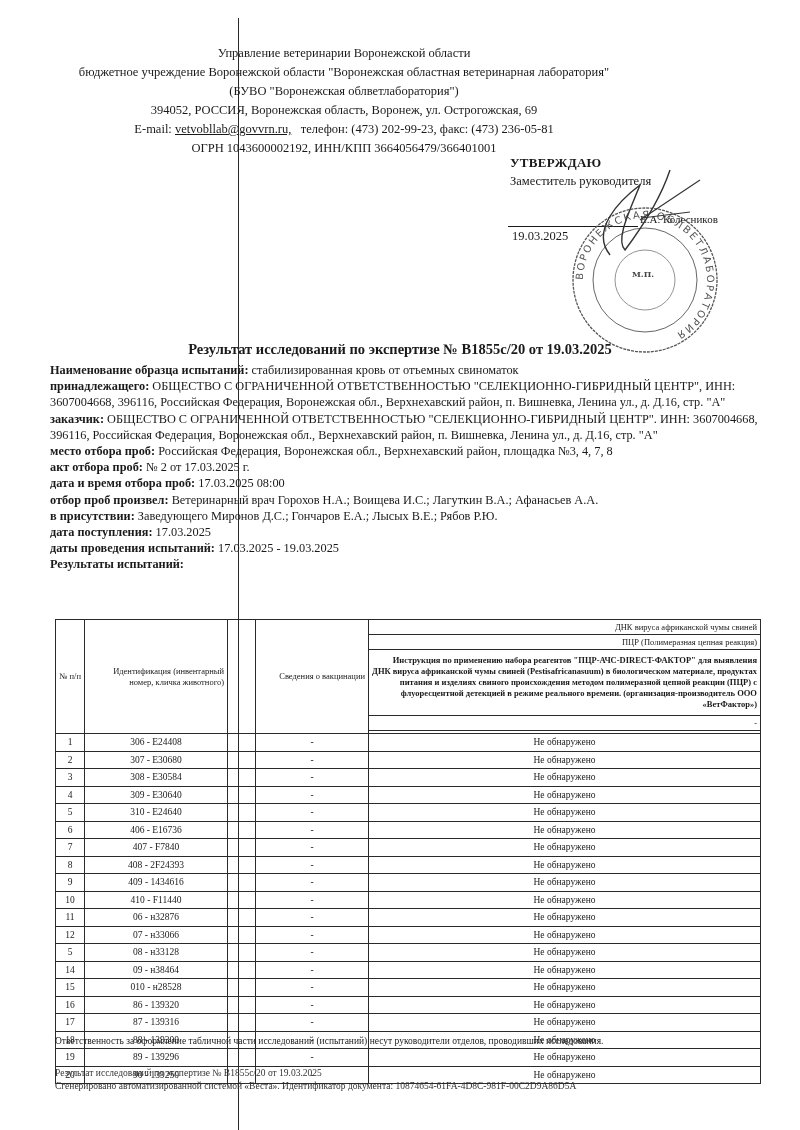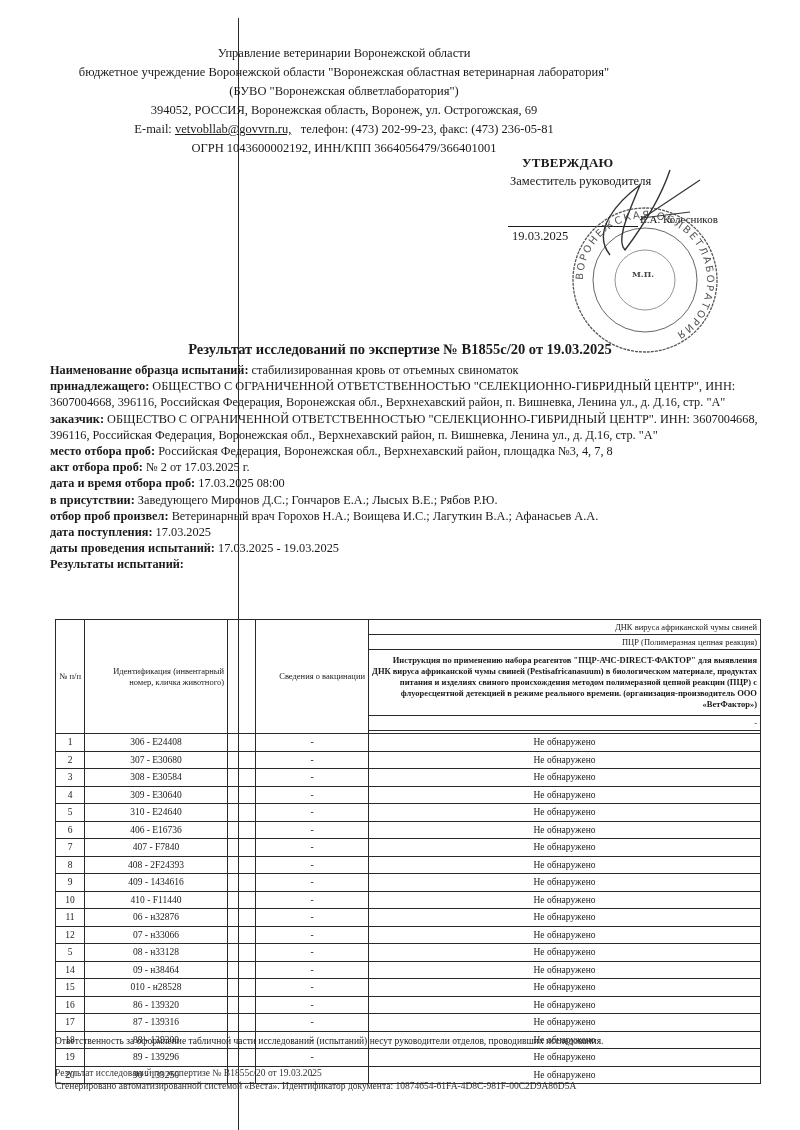--- a/index.html
+++ b/index.html
@@ -2,21 +2,21 @@
 <html><head>
 <meta charset="utf-8">
 <style>
   html, body { margin:0; padding:0; background:#ffffff; }
   body { width:800px; height:1130px; position:relative; overflow:hidden; color:#1a1a1a;
          font-family:"Liberation Serif", "DejaVu Serif", serif; }
   .scan-line { position:absolute; left:238px; top:18px; width:1px; height:1112px; background:#2a2a2a; }
   .hdr { position:absolute; left:0; width:688px; text-align:center; font-size:12.5px; line-height:19px; }
   .hdr a { color:#1a1a1a; text-decoration:underline; }
   .approve { position:absolute; left:510px; top:154px; font-size:12.5px; line-height:18px; }
-  .approve .t { font-weight:bold; font-size:13px; letter-spacing:0.3px;margin-left:12px; }
+  .approve .t { font-weight:bold; font-size:13px; letter-spacing:0.3px; }
   .sign-line { position:absolute; left:508px; top:226px; width:130px; height:1px; background:#1a1a1a; }
   .sign-name { position:absolute; left:640px; top:213px; font-size:11px; }
   .sign-date { position:absolute; left:512px; top:229px; font-size:12.5px; }
   .stamp { position:absolute; left:570px; top:205px; width:150px; height:150px; }
   .signature { position:absolute; left:570px; top:160px; width:140px; height:100px; }
   .title { position:absolute; left:0; top:341px; width:800px; text-align:center; font-weight:bold; font-size:14.5px; }
   .info { position:absolute; left:50px; top:362px; width:720px; font-size:12.3px; line-height:16.2px; }
   .info .lbl { font-weight:bold; }
   .info p { margin:0; }
   table.res { position:absolute; left:55px; top:619px; width:705px; border-collapse:collapse;
@@ -72,22 +72,22 @@
 
 <div class="title">Результат исследований по экспертизе № B1855c/20 от 19.03.2025</div>
 
 <div class="info">
   <p><span class="lbl">Наименование образца испытаний:</span><span> стабилизированная кровь от отъемных свиноматок</span></p>
   <p><span class="lbl">принадлежащего:</span><span> ОБЩЕСТВО С ОГРАНИЧЕННОЙ ОТВЕТСТВЕННОСТЬЮ "СЕЛЕКЦИОННО-ГИБРИДНЫЙ ЦЕНТР", ИНН: 3607004668, 396116, Российская Федерация, Воронежская обл., Верхнехавский район, п. Вишневка, Ленина ул., д. Д.16, стр. "А"</span></p>
   <p><span class="lbl">заказчик:</span><span> ОБЩЕСТВО С ОГРАНИЧЕННОЙ ОТВЕТСТВЕННОСТЬЮ "СЕЛЕКЦИОННО-ГИБРИДНЫЙ ЦЕНТР". ИНН: 3607004668, 396116, Российская Федерация, Воронежская обл., Верхнехавский район, п. Вишневка, Ленина ул., д. Д.16, стр. "А"</span></p>
   <p><span class="lbl">место отбора проб:</span><span> Российская Федерация, Воронежская обл., Верхнехавский район, площадка №3, 4, 7, 8</span></p>
   <p><span class="lbl">акт отбора проб:</span><span> № 2 от 17.03.2025 г.</span></p>
   <p><span class="lbl">дата и время отбора проб:</span><span> 17.03.2025 08:00</span></p>
+  <p><span class="lbl">отбор проб произвел:</span><span> Ветеринарный врач Горохов Н.А.; Воищева И.С.; Лагуткин В.А.; Афанасьев А.А.</span></p>
   <p><span class="lbl">в присутствии:</span><span> Заведующего Миронов Д.С.; Гончаров Е.А.; Лысых В.Е.; Рябов Р.Ю.</span></p>
-  <p><span class="lbl">отбор проб произвел:</span><span> Ветеринарный врач Горохов Н.А.; Воищева И.С.; Лагуткин В.А.; Афанасьев А.А.</span></p>
   <p><span class="lbl">дата поступления:</span><span> 17.03.2025</span></p>
   <p><span class="lbl">даты проведения испытаний:</span><span> 17.03.2025 - 19.03.2025</span></p>
   <p><span class="lbl">Результаты испытаний:</span></p>
 </div>
 
 <table class="res">
   <colgroup>
     <col style="width:29px">
       <col style="width:143px">
       <col style="width:28px">

